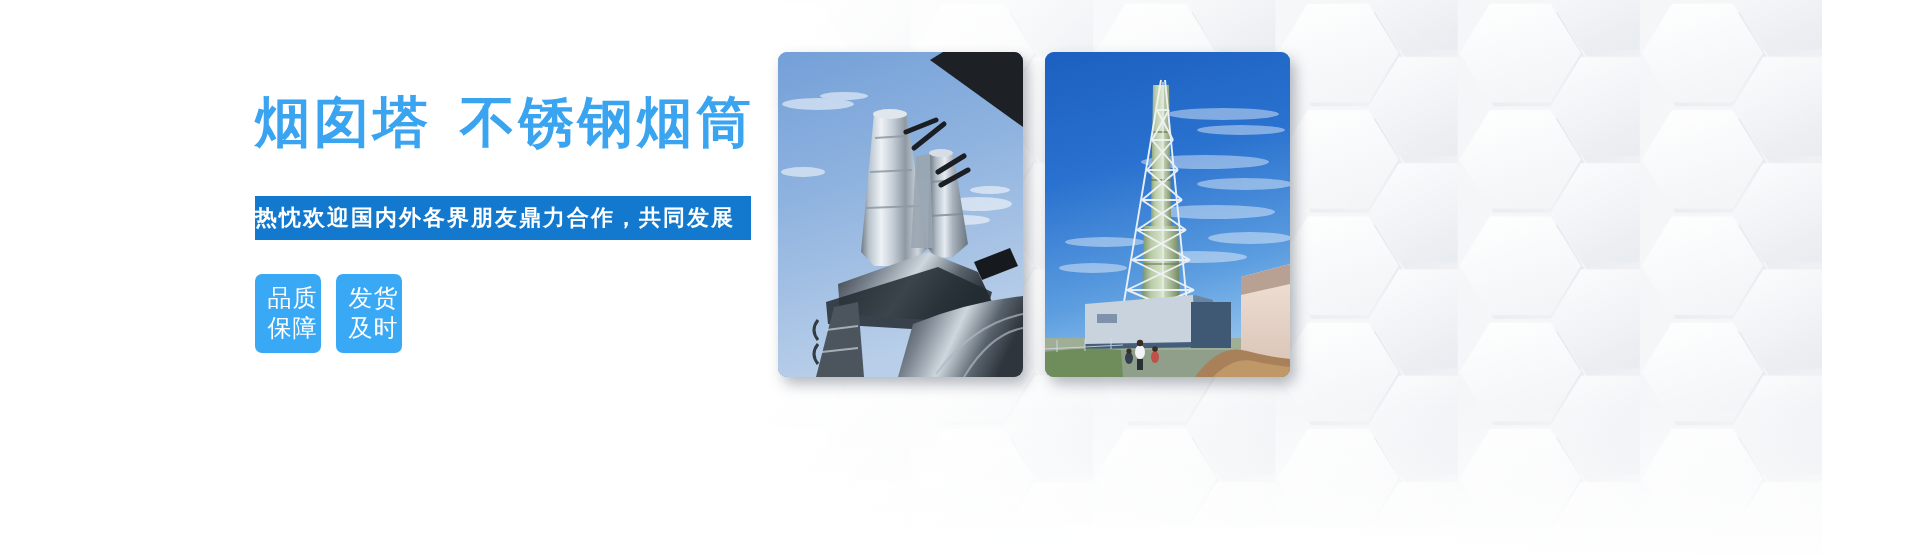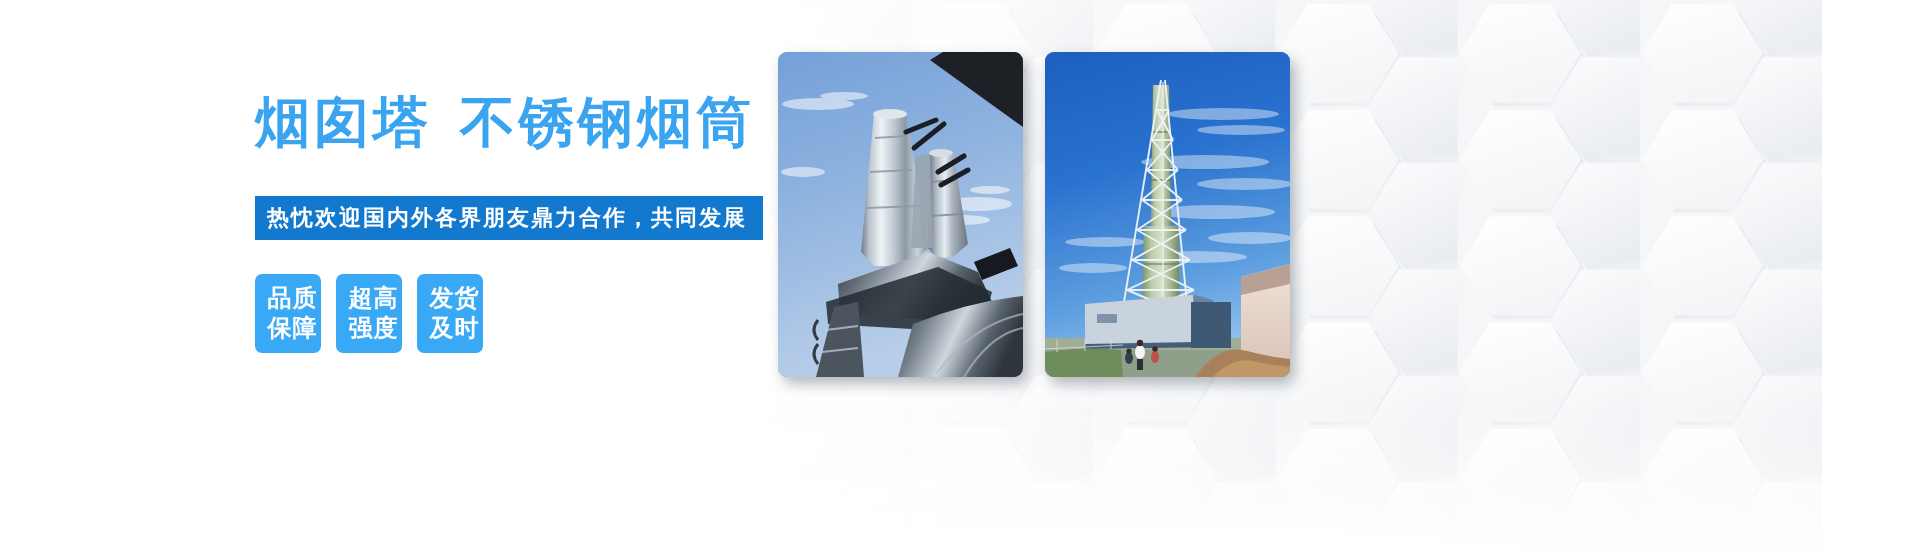--- a/index.html
+++ b/index.html
@@ -66,37 +66,37 @@
   .headline .gap{ display:inline-block; width:28px; }
 
   .subbar{
     display:inline-block;
     margin-top:42px;
     background:#1379ce;
     color:#ffffff;
     font-size:22px;
     font-weight:bold;
     letter-spacing:2px;
-    padding:10px 16px 11px 12px;
+    padding:10px 16px 11px 0;
     line-height:1.05;
     white-space:nowrap;
   }
 
   .badges{
     display:flex;
     gap:15px;
     margin-top:34px;
   }
   .badge{
     width:66px;
     background:#3aa9f5;
     border-radius:7px;
     color:#ffffff;
     font-size:24px;
-    font-weight:bold;
+    font-weight:normal;
     letter-spacing:1px;
     text-align:center;
     padding:9px 0 10px 9px;
     line-height:1.26;
   }
   .badge span{ display:block; }
 
   
   .photos{
     position:absolute;
@@ -169,24 +169,20 @@
 
     <div class="badges">
 
       <div class="badge">
         <span>品质</span>
         <span>保障</span>
       </div>
 
 
 
-      <div class="badge">
-        <span>超高</span>
-        <span>强度</span>
-      </div>
 
       <div class="badge">
         <span>发货</span>
         <span>及时</span>
       </div>
 
     </div>
   </div>
 
   <div class="photos">

